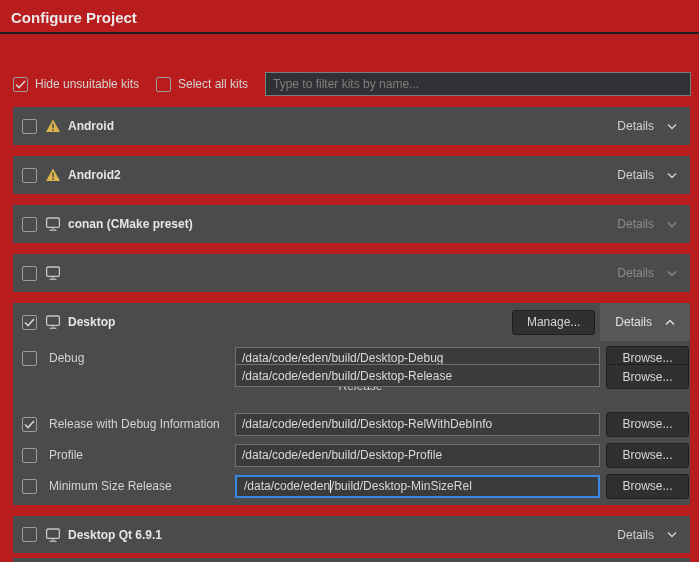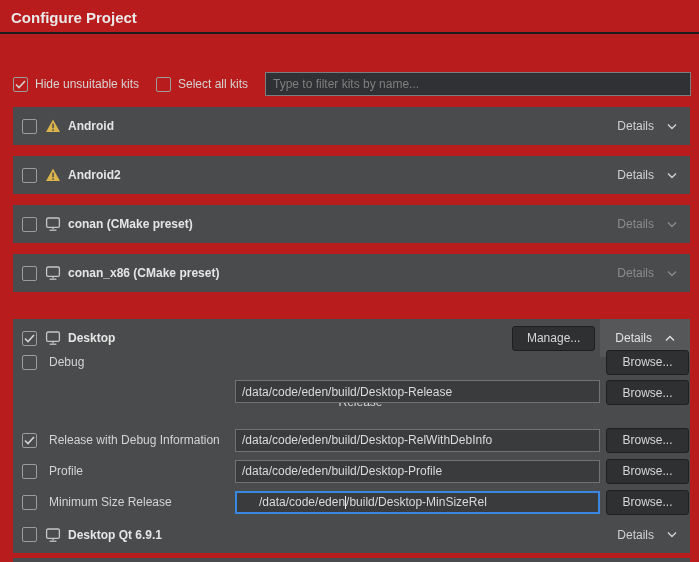--- a/index.html
+++ b/index.html
@@ -42,21 +42,21 @@
       display:flex;align-items:center;justify-content:center;}
   .manage-btn{height:25px;padding:0 14px;margin-left:auto;margin-right:5px;}
 
   
   .cfg-row{position:absolute;left:9px;width:665px;height:26px;display:flex;align-items:center;}
   .cfg-label{margin-left:12px;font-size:12px;color:#d4d4d4;white-space:nowrap;}
   .cfg-input{position:absolute;left:213px;width:365px;height:23px;box-sizing:border-box;
       background:#3a3b3d;border:1px solid #717171;color:#dadada;font-size:12px;padding:0 6px;
       font-family:"Liberation Sans",sans-serif;outline:none;}
   .cfg-input.divinput{display:flex;align-items:center;white-space:nowrap;overflow:hidden;}
-  .cfg-input.focused{border:2px solid #3a86e0;padding:0 22px;}
+  .cfg-input.focused{border:2px solid #3a86e0;padding:0 7px;}
   .caret{display:inline-block;width:1px;height:13px;background:#ececec;}
   .browse-btn{position:absolute;left:584px;width:83px;height:25px;}
 
   .sliver{position:absolute;left:13px;top:558px;width:677px;height:4px;background:#4a4b4c;}
 </style>
 </head>
 <body>
 
 <div class="page">
 
@@ -141,31 +141,30 @@
   <div class="kit" style="top:254px;height:38px;">
     <div class="kit-head">
       <span class="cb"></span>
       <span class="kit-icon">
           <svg width="16" height="16" viewBox="0 0 16 16" fill="none" stroke="#c6c6c6" stroke-width="1.3">
             <rect x="1.6" y="2" width="12.8" height="9.4" rx="1.4"></rect>
             <path d="M8 11.5 v1.8"></path>
             <path d="M4.6 14.2 h6.8"></path>
           </svg>
         </span>
-      <span class="kit-name">conan_x86 (CMake preset)</span>
       <div class="details-btn dim">
         <span>Details</span>
         <svg class="chev" width="10" height="7" viewBox="0 0 10 7">
             <polyline points="1,1.5 5,5.5 9,1.5" fill="none" stroke="currentColor" stroke-width="1.4"></polyline>
           </svg>
       </div>
     </div>
   </div>
 
-  <div class="kit" style="top:303px;height:202px;margin-top:16px;">
+  <div class="kit" style="top:303px;height:202px;">
     <div class="kit-head">
       <span class="cb on">
           <svg width="11" height="9" viewBox="0 0 11 9">
             <polyline points="1,4.5 4,7.5 10,1" fill="none" stroke="#d4d4d4" stroke-width="1.6"></polyline>
           </svg>
         </span>
       <span class="kit-icon">
           <svg width="16" height="16" viewBox="0 0 16 16" fill="none" stroke="#c6c6c6" stroke-width="1.3">
             <rect x="1.6" y="2" width="12.8" height="9.4" rx="1.4"></rect>
             <path d="M8 11.5 v1.8"></path>
@@ -177,23 +176,24 @@
           <span>Manage...</span>
         </div>
       <div class="details-btn active" style="margin-left:0;">
         <span>Details</span>
         <svg class="chev" width="10" height="7" viewBox="0 0 10 7">
             <polyline points="1,5.5 5,1.5 9,5.5" fill="none" stroke="currentColor" stroke-width="1.4"></polyline>
           </svg>
       </div>
     </div>
 
-    <div class="cfg-row" style="top:30px;">
+    <div class="cfg-row" style="top:42px;">
       <span class="cb"></span>
       <span class="cfg-label">Debug</span>
+      <input class="cfg-input" value="/data/code/eden/build/Desktop-Debug" style="">
       <div class="btn browse-btn">
           <span>Browse...</span>
         </div>
     </div>
 
     <div class="cfg-row" style="top:61px;flex-direction:column;">
       <span class="cb"></span>
       <span class="cfg-label">Release</span>
       <input class="cfg-input" value="/data/code/eden/build/Desktop-Release" style="">
       <div class="btn browse-btn">

